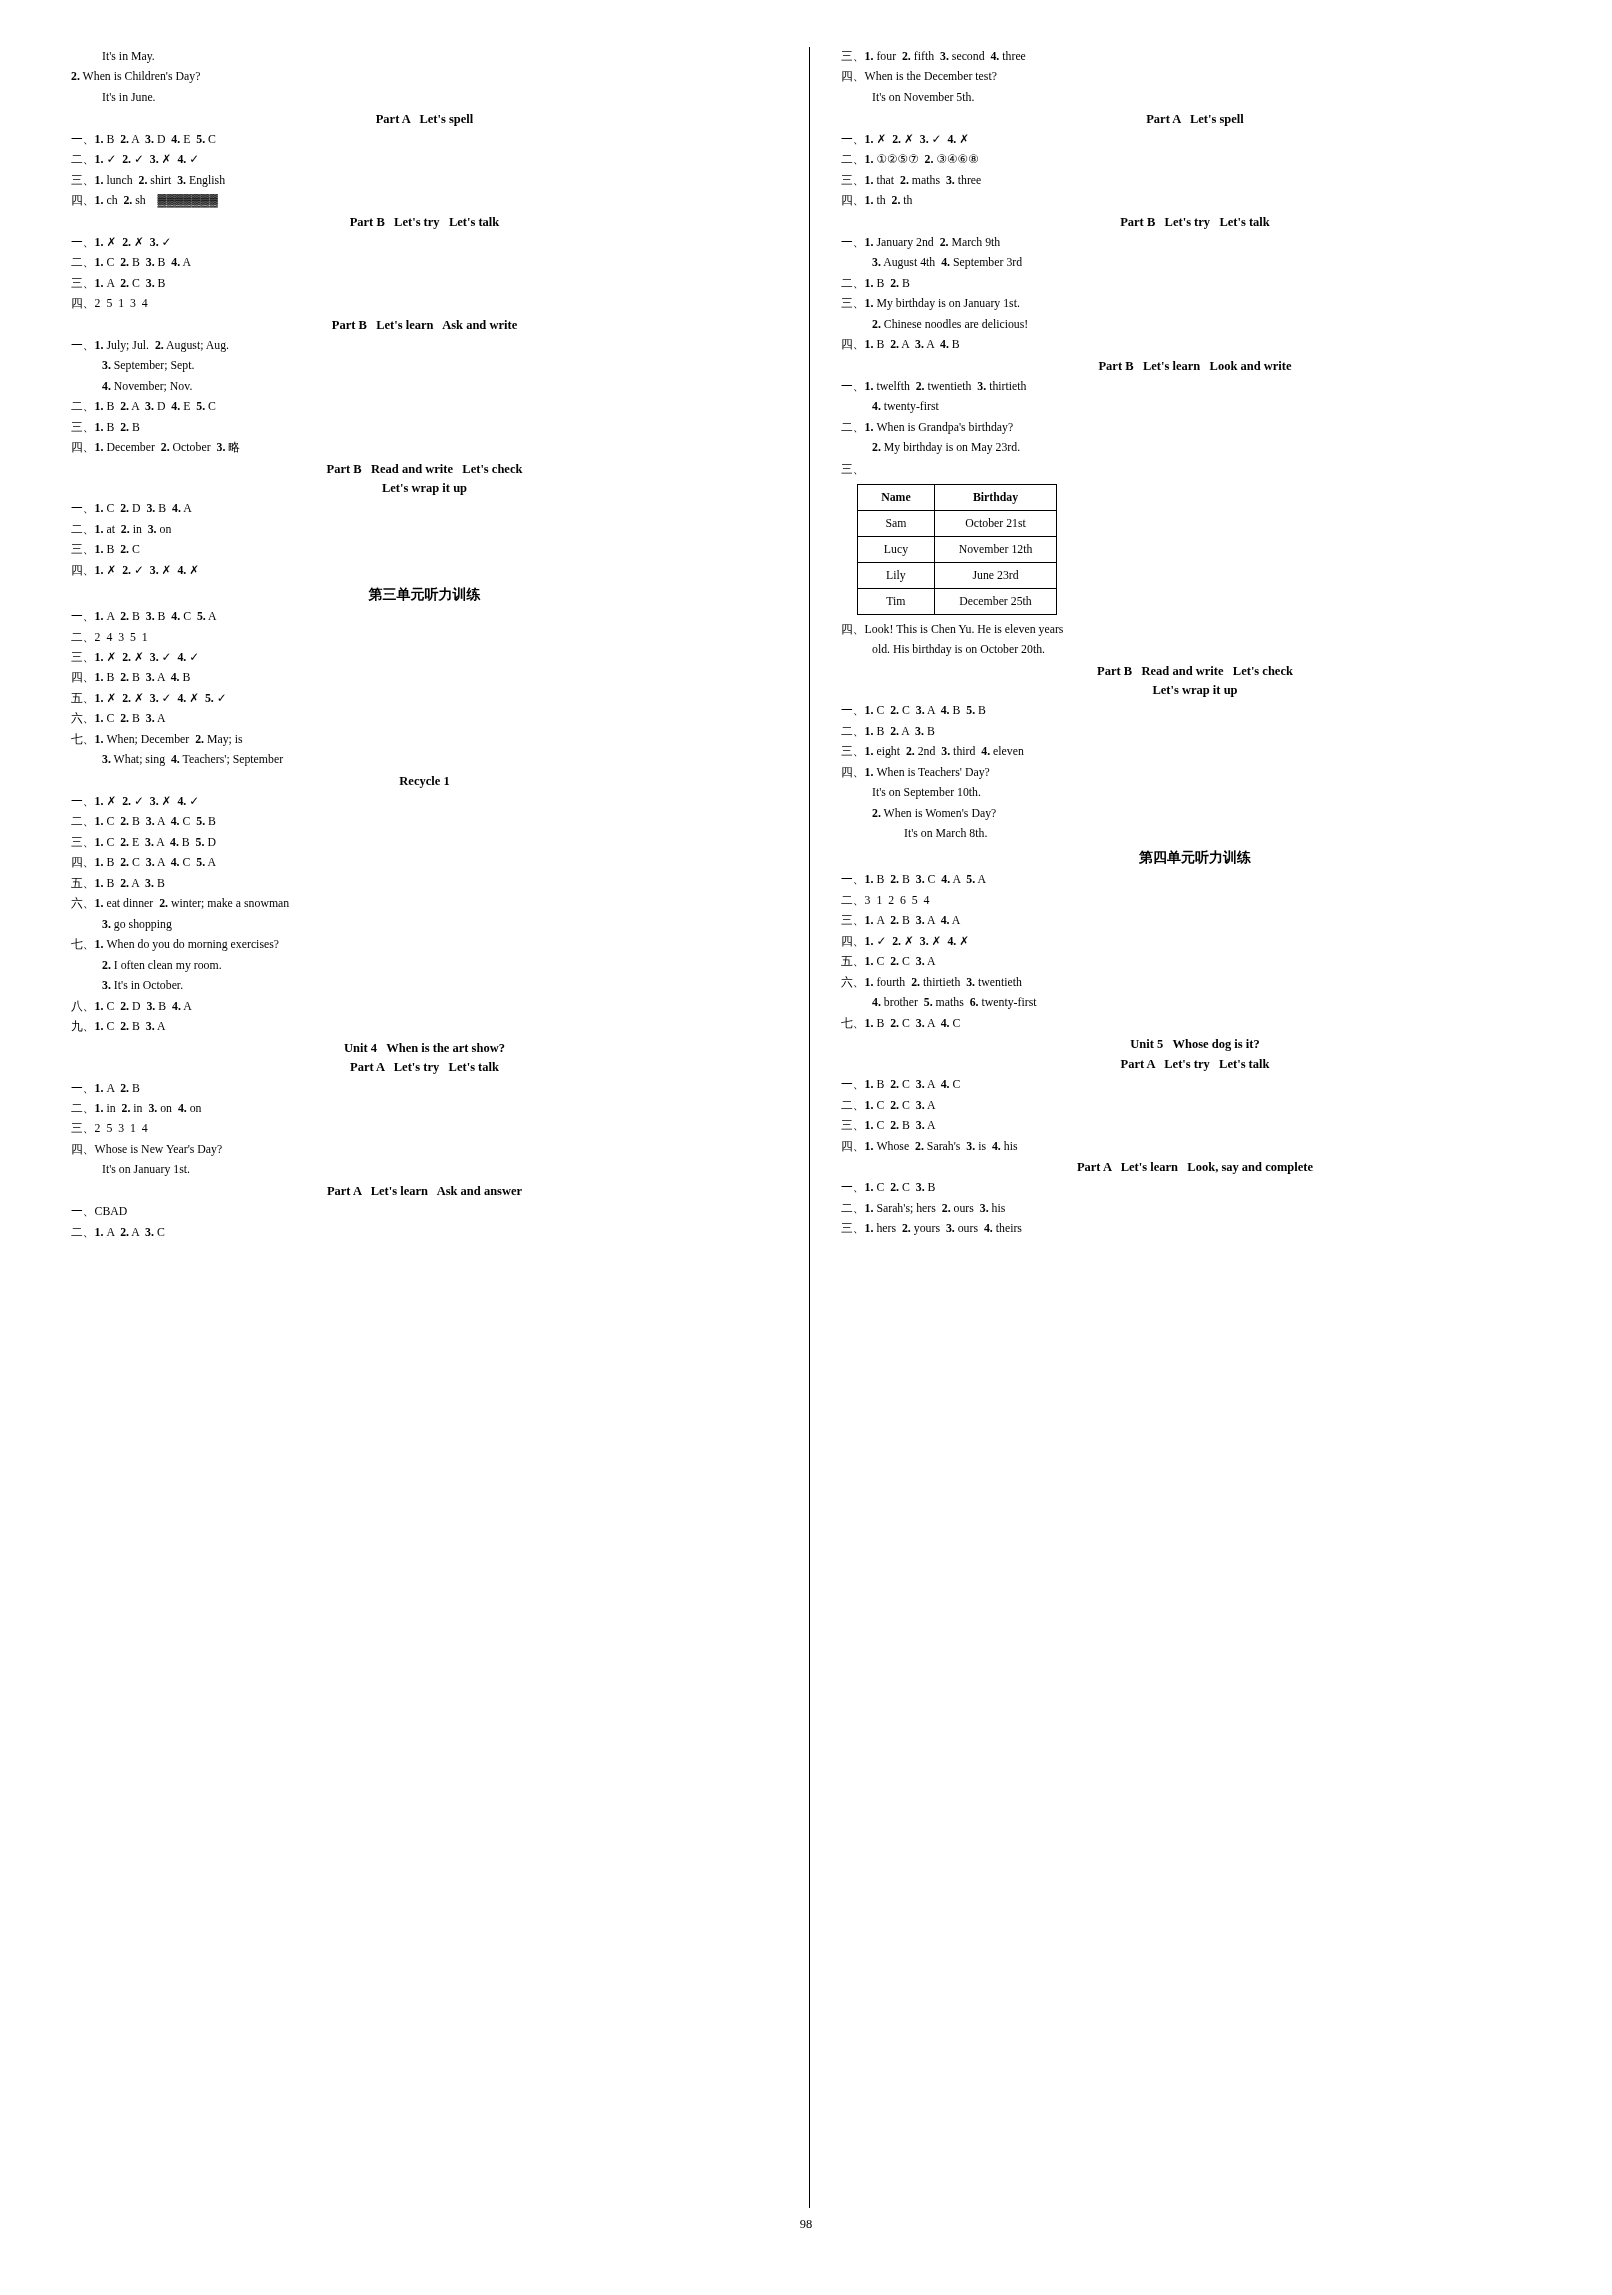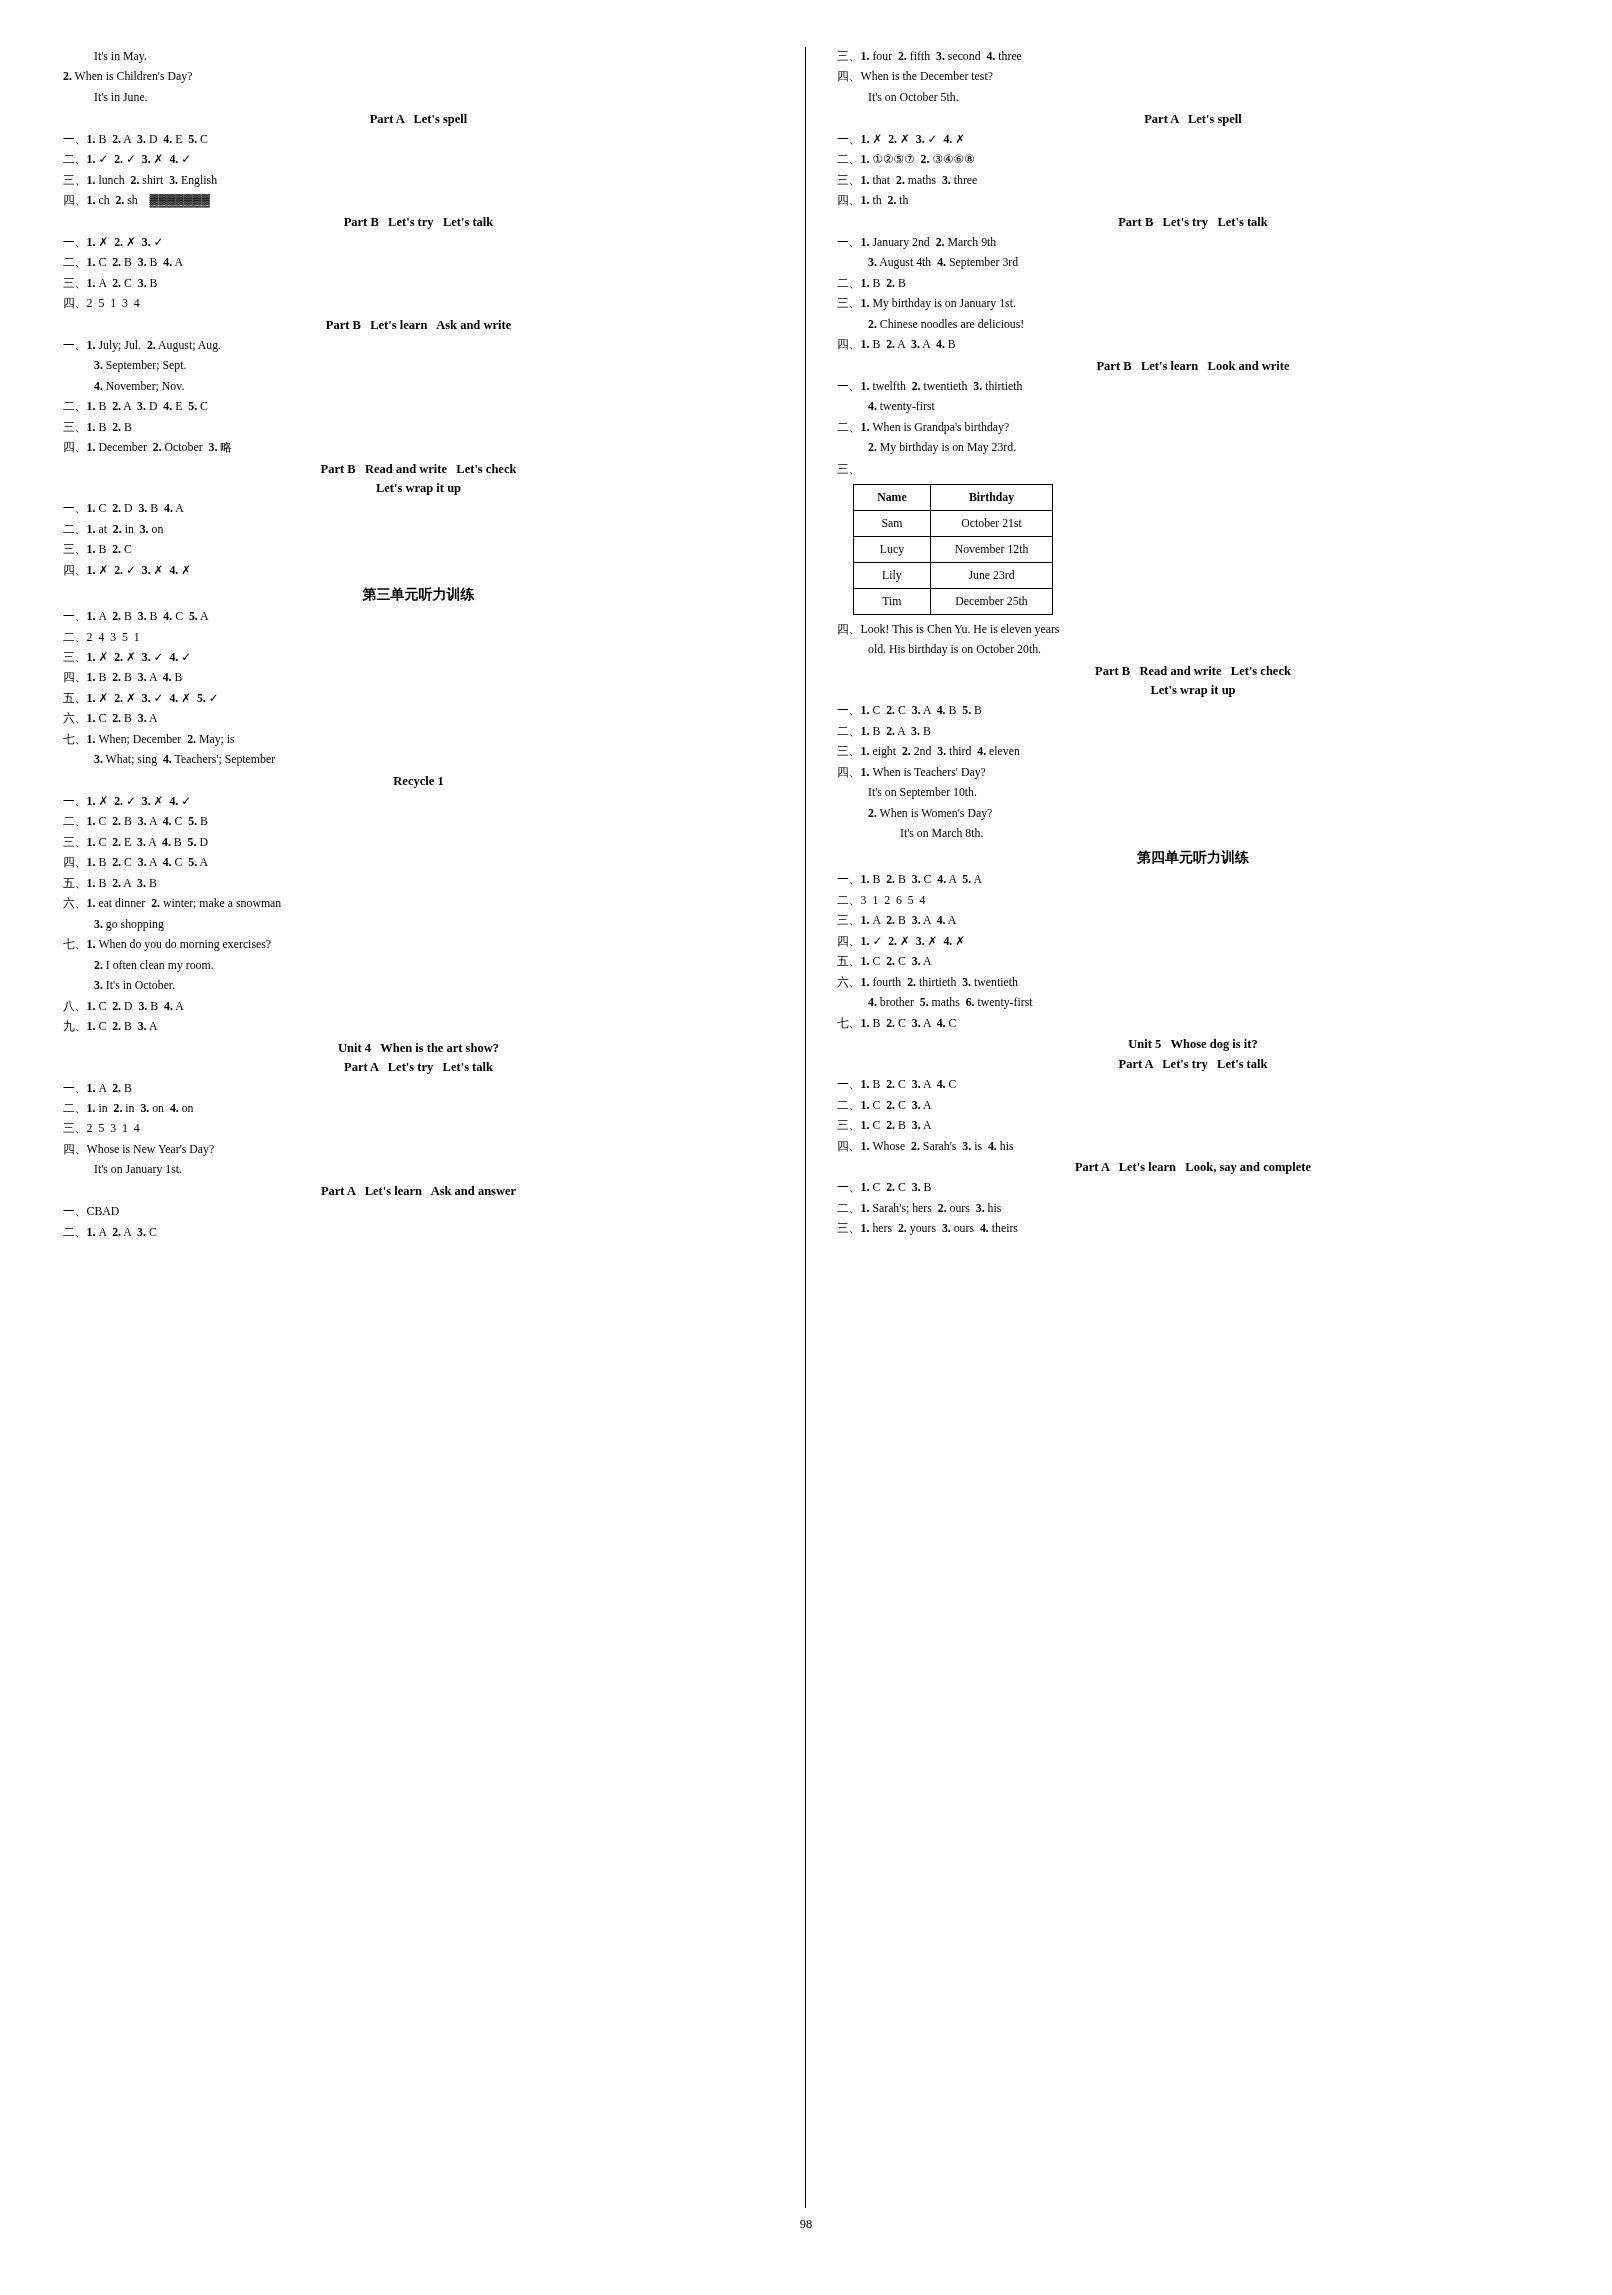--- a/index.html
+++ b/index.html
@@ -17,20 +17,21 @@
       min-height: 2295px;
       padding: 47px 63px 63px 63px;
       display: flex;
       flex-direction: column;
     }
     .columns {
       display: flex;
       flex-direction: row;
       gap: 0;
       flex: 1;
+      margin-left: 8px;
     }
     .col-left {
       width: 50%;
       padding-right: 31px;
       border-right: 0.8px solid #000;
     }
     .col-right {
       width: 50%;
       padding-left: 31px;
     }
@@ -165,21 +166,21 @@
 
       <div class="line">一、CBAD</div>
       <div class="line">二、<b>1.</b> A &nbsp;<b>2.</b> A &nbsp;<b>3.</b> C</div>
 
     </div>
 
     <div class="col-right">
 
       <div class="line">三、<b>1.</b> four &nbsp;<b>2.</b> fifth &nbsp;<b>3.</b> second &nbsp;<b>4.</b> three</div>
       <div class="line">四、When is the December test?</div>
-      <div class="line indent">It's on October 5th.</div>
+      <div class="line indent">It's on November 5th.</div>
 
       <div class="section-heading"><b>Part A &nbsp; Let's spell</b></div>
 
       <div class="line">一、<b>1.</b> ✗ &nbsp;<b>2.</b> ✗ &nbsp;<b>3.</b> ✓ &nbsp;<b>4.</b> ✗</div>
       <div class="line">二、<b>1.</b> ①②⑤⑦ &nbsp;<b>2.</b> ③④⑥⑧</div>
       <div class="line">三、<b>1.</b> that &nbsp;<b>2.</b> maths &nbsp;<b>3.</b> three</div>
       <div class="line">四、<b>1.</b> th &nbsp;<b>2.</b> th</div>
 
       <div class="section-heading"><b>Part B &nbsp; Let's try &nbsp; Let's talk</b></div>
 

